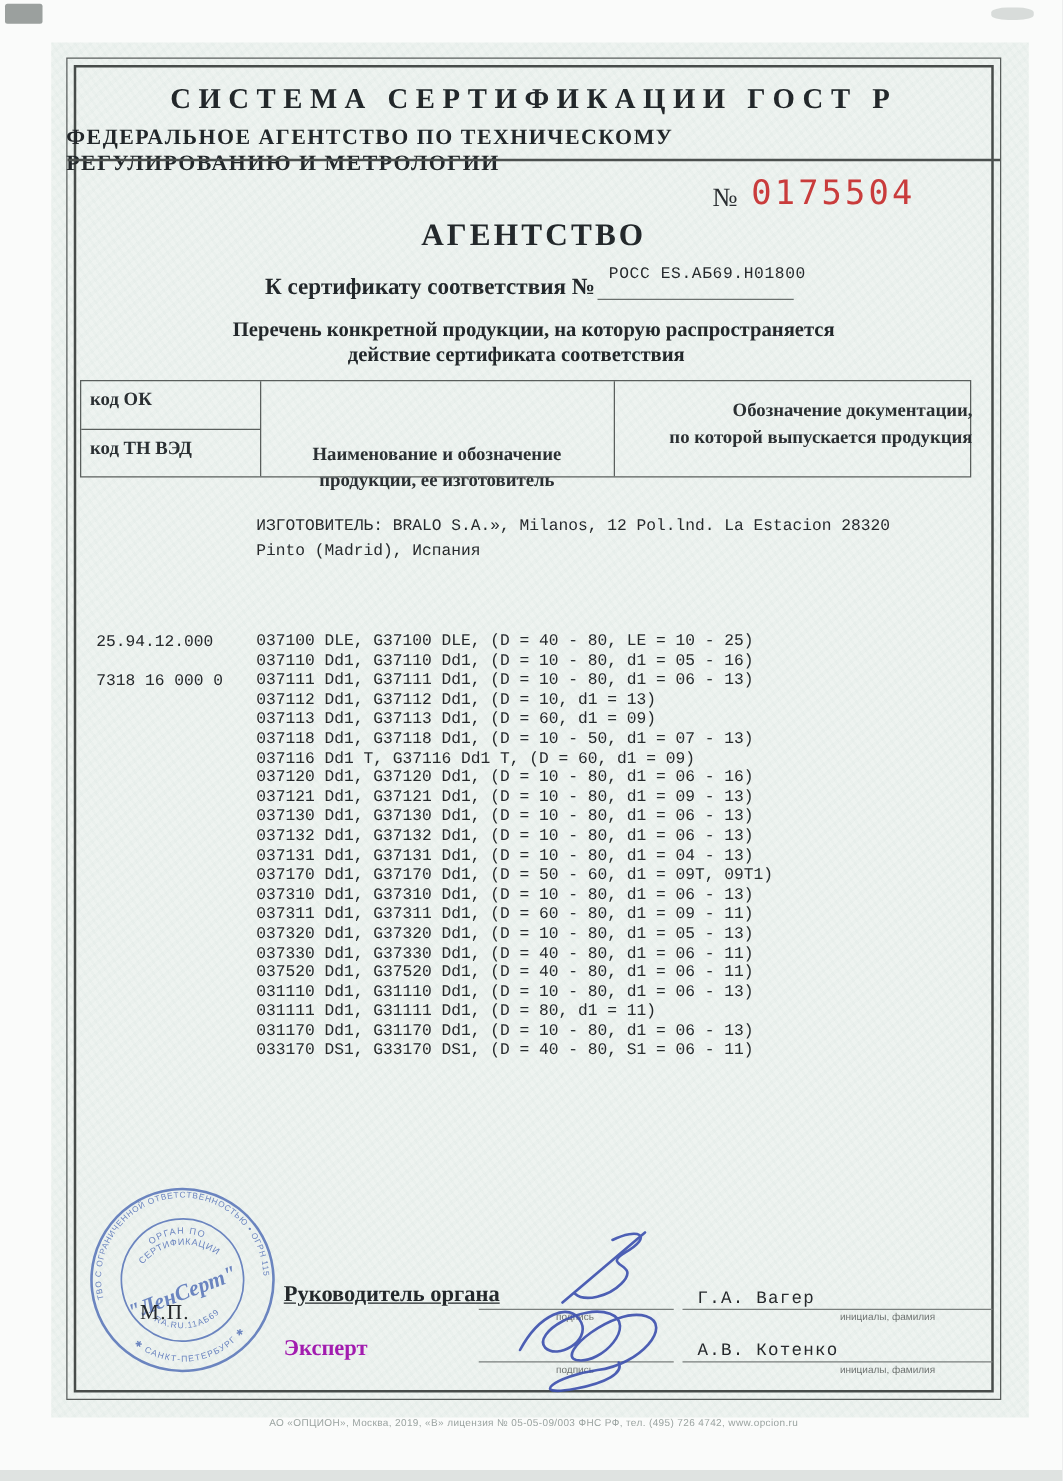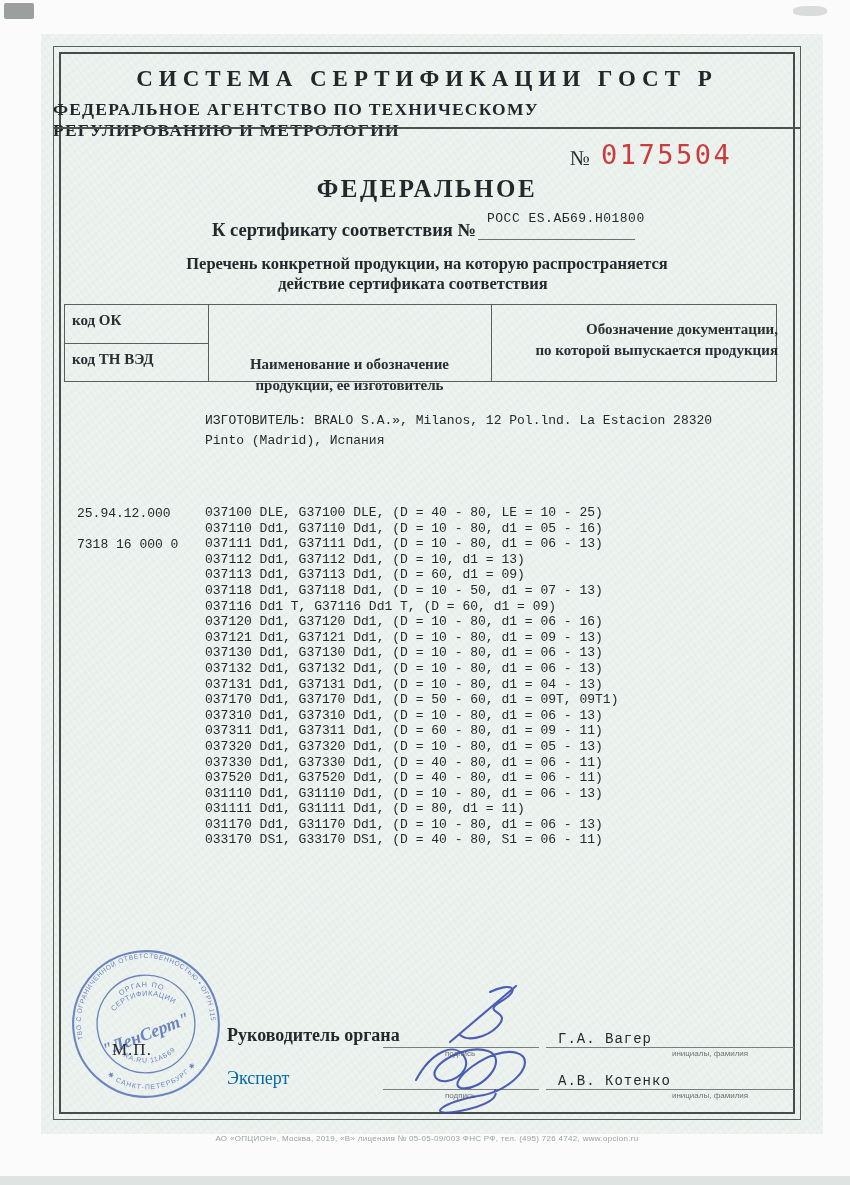--- a/index.html
+++ b/index.html
@@ -48,22 +48,22 @@
   .mono{font-family:"Liberation Mono", monospace;font-size:13px;color:#26292c;}
   .manufacturer{position:absolute;left:205px;top:411px;width:540px;line-height:19.5px;}
   .code-ok{position:absolute;left:77px;top:506px;}
   .code-tn{position:absolute;left:77px;top:537px;}
   .products{position:absolute;left:205px;top:505px;width:480px;}
   .products > div{line-height:15.6px;white-space:pre;}
 
   .stamp-svg{position:absolute;left:68px;top:946px;width:156px;height:156px;opacity:.82;transform:rotate(-7deg);}
   .mp-label{position:absolute;left:112px;top:1040px;font-size:17px;letter-spacing:1px;color:#26292c;z-index:5;}
 
-  .sig-label1{position:absolute;left:227px;top:1025px;font-size:18px;font-weight:bold;color:#23282b;}
-  .sig-label2{position:absolute;left:227px;top:1068px;font-size:18px;font-weight:normal;color:#0369a1;}
+  .sig-label1{position:absolute;left:227px;top:1025px;font-size:18px;font-weight:bold;color:#23282b;text-decoration:underline;}
+  .sig-label2{position:absolute;left:227px;top:1068px;font-size:18px;font-weight:bold;color:#a21caf;}
   .sig-line1{position:absolute;left:383px;top:1047px;width:156px;border-top:1.1px solid #7a7f7d;}
   .sig-line2{position:absolute;left:383px;top:1089px;width:156px;border-top:1.1px solid #7a7f7d;}
   .name-line1{position:absolute;left:546px;top:1047px;width:248px;border-top:1.1px solid #7a7f7d;}
   .name-line2{position:absolute;left:546px;top:1089px;width:248px;border-top:1.1px solid #7a7f7d;}
   .sig-name1{position:absolute;left:558px;top:1031px;font-family:"Liberation Mono", monospace;font-size:14px;letter-spacing:1px;color:#26292c;}
   .sig-name2{position:absolute;left:558px;top:1073px;font-family:"Liberation Mono", monospace;font-size:14px;letter-spacing:1px;color:#26292c;}
   .cap{font-family:"Liberation Sans", sans-serif;font-size:8px;color:#6d7270;}
   .cap-sign1{position:absolute;left:400px;top:1049px;width:120px;text-align:center;}
   .cap-sign2{position:absolute;left:400px;top:1091px;width:120px;text-align:center;}
   .cap-name1{position:absolute;left:630px;top:1049px;width:160px;text-align:center;}
@@ -86,21 +86,21 @@
   <div class="frame-outer"></div>
   <div class="frame-inner"></div>
 
   <div class="title-main">СИСТЕМА СЕРТИФИКАЦИИ ГОСТ Р</div>
   <div class="title-sub">ФЕДЕРАЛЬНОЕ АГЕНТСТВО ПО ТЕХНИЧЕСКОМУ РЕГУЛИРОВАНИЮ И МЕТРОЛОГИИ</div>
   <div class="hdr-divider"></div>
 
   <div class="doc-no">№</div>
   <div class="doc-no-val">0175504</div>
 
-  <div class="appendix">ФЕДЕРАЛЬНОЕ</div>
+  <div class="appendix">АГЕНТСТВО</div>
 
   <div class="cert-label">К сертификату соответствия №</div>
   <div class="cert-val mono">РОСС ES.АБ69.Н01800</div>
   <div class="cert-line"></div>
 
   <div class="purpose1">Перечень конкретной продукции,  на которую распространяется</div>
   <div class="purpose2">действие сертификата соответствия</div>
 
   <div class="tbl">
     <div class="tbl-v1"></div>

